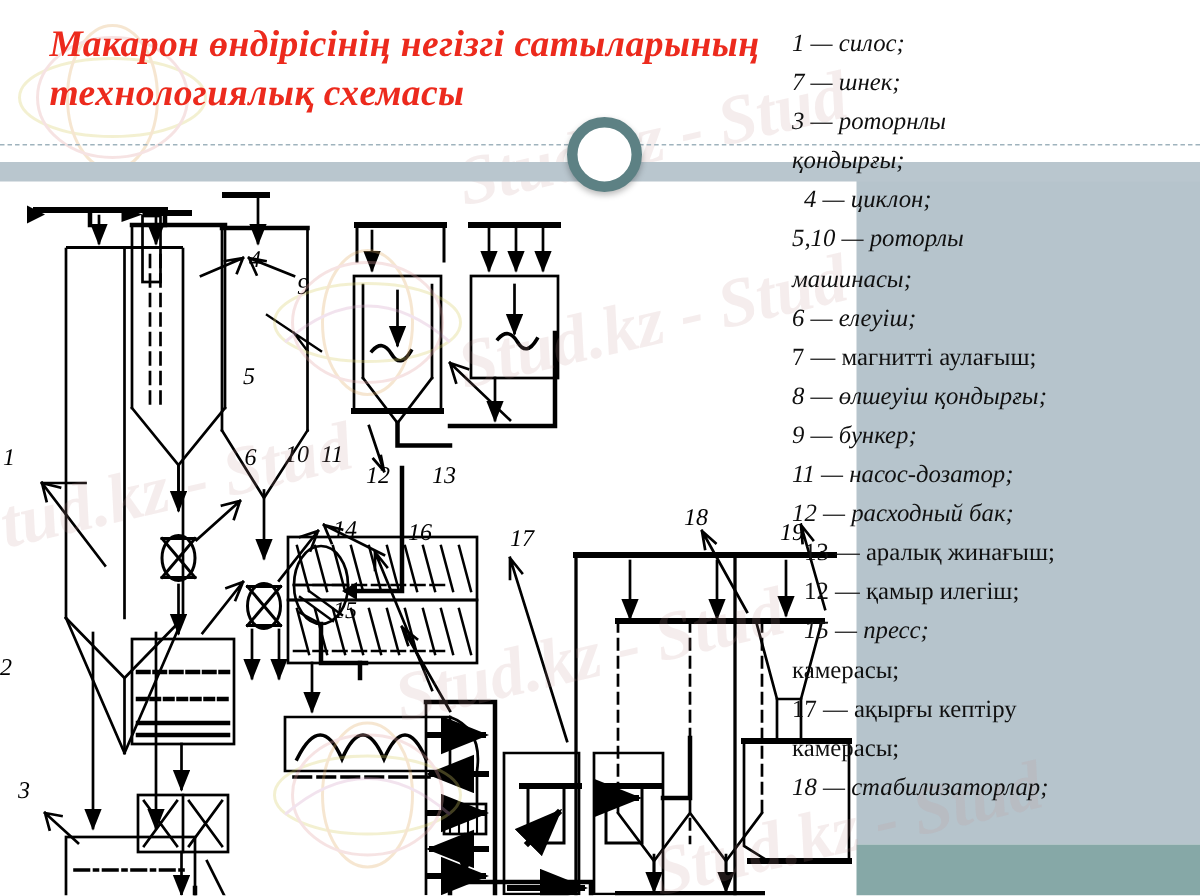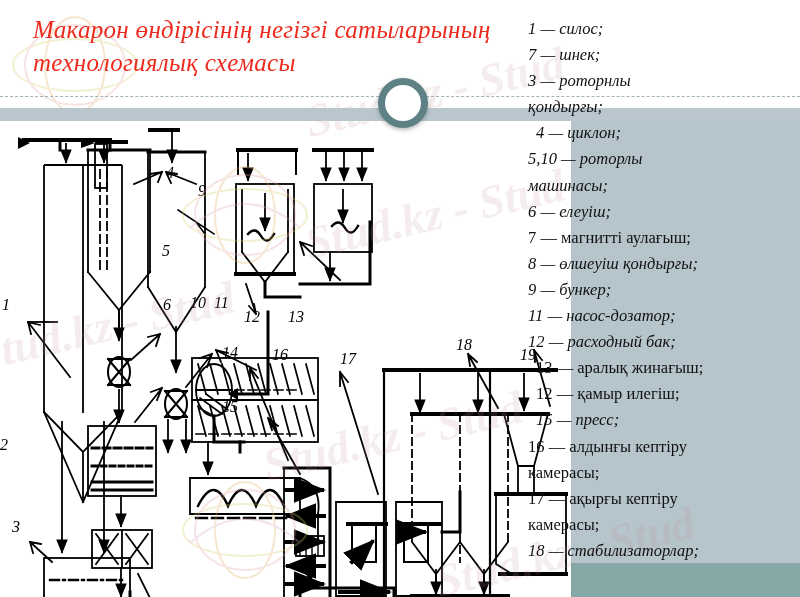--- a/index.html
+++ b/index.html
@@ -25,21 +25,21 @@
     position:absolute;left:378px;top:78px;width:50px;height:50px;
     border-radius:50%;
     border:7px solid #5d8184;
     background:#ffffff;
     box-shadow:0 2px 4px rgba(0,0,0,.28);
     box-sizing:border-box;
   }
   .title{
     position:absolute;left:33px;top:14px;width:500px;
     font-family:"Liberation Serif", serif;
-    font-weight:normal;font-style:italic;
+    font-weight:bold;font-style:italic;
     font-size:25px;line-height:1.30;
     color:#ec2a1d;
     letter-spacing:.3px;
     z-index:8;
   }
   
   .legend-bg{
     position:absolute;left:571px;top:113px;width:229px;height:450px;
     background:#b6c4cc;z-index:1;
   }
@@ -349,18 +349,17 @@
     <div class="li it">машинасы;</div>
     <div class="li it">6 — елеуіш;</div>
     <div class="li up">7 — магнитті аулағыш;</div>
     <div class="li it">8 — өлшеуіш қондырғы;</div>
     <div class="li it">9 — бункер;</div>
     <div class="li it">11 — насос-дозатор;</div>
     <div class="li it">12 — расходный бак;</div>
     <div class="li up ind">13 — аралық жинағыш;</div>
     <div class="li up ind">12 — қамыр илегіш;</div>
     <div class="li it ind">15 — пресс;</div>
-    <div class="li up">16 — алдынғы кептіру</div>
     <div class="li up">камерасы;</div>
     <div class="li up">17 — ақырғы кептіру</div>
     <div class="li up">камерасы;</div>
     <div class="li it">18 — стабилизаторлар;</div>
   </div>
 
 </body></html>

